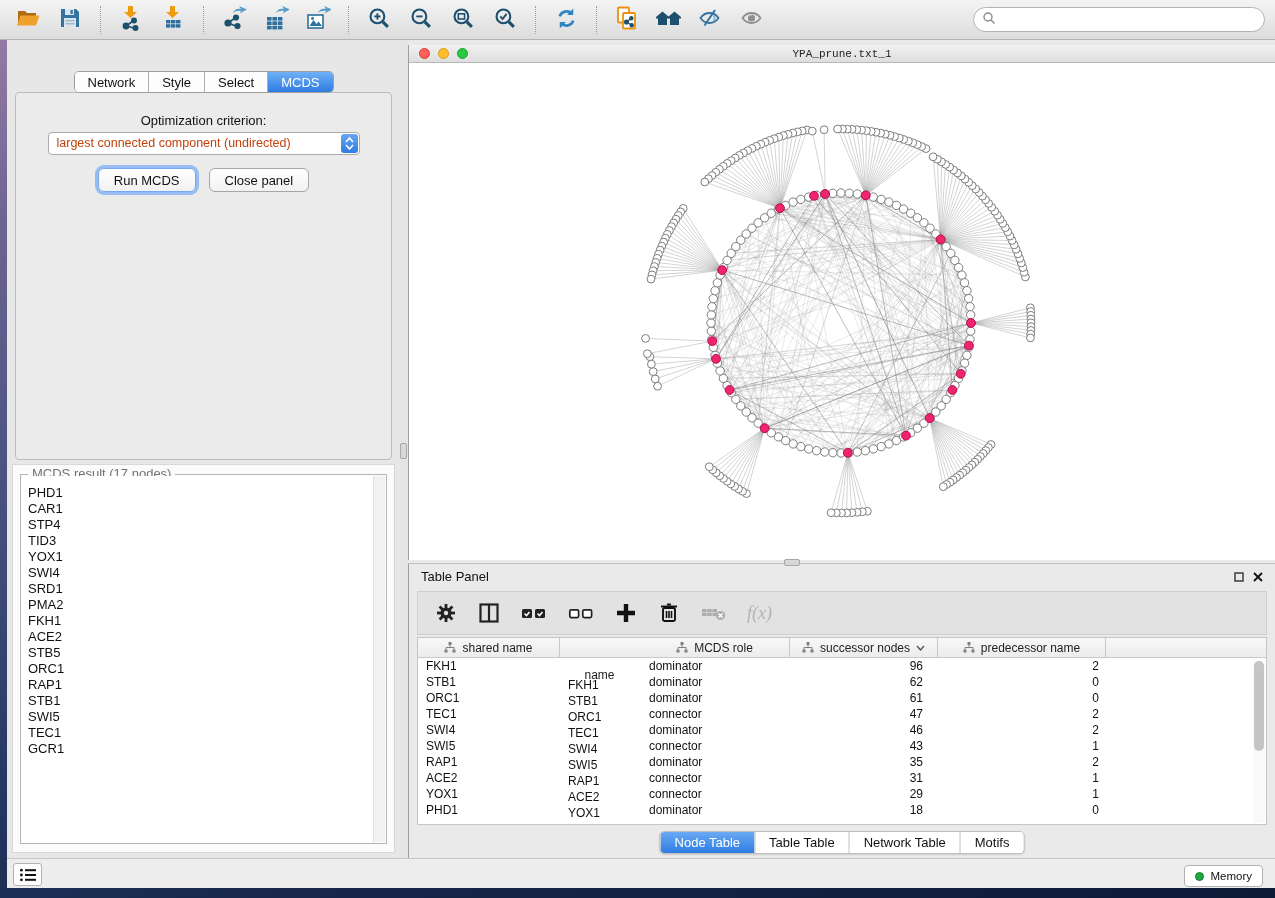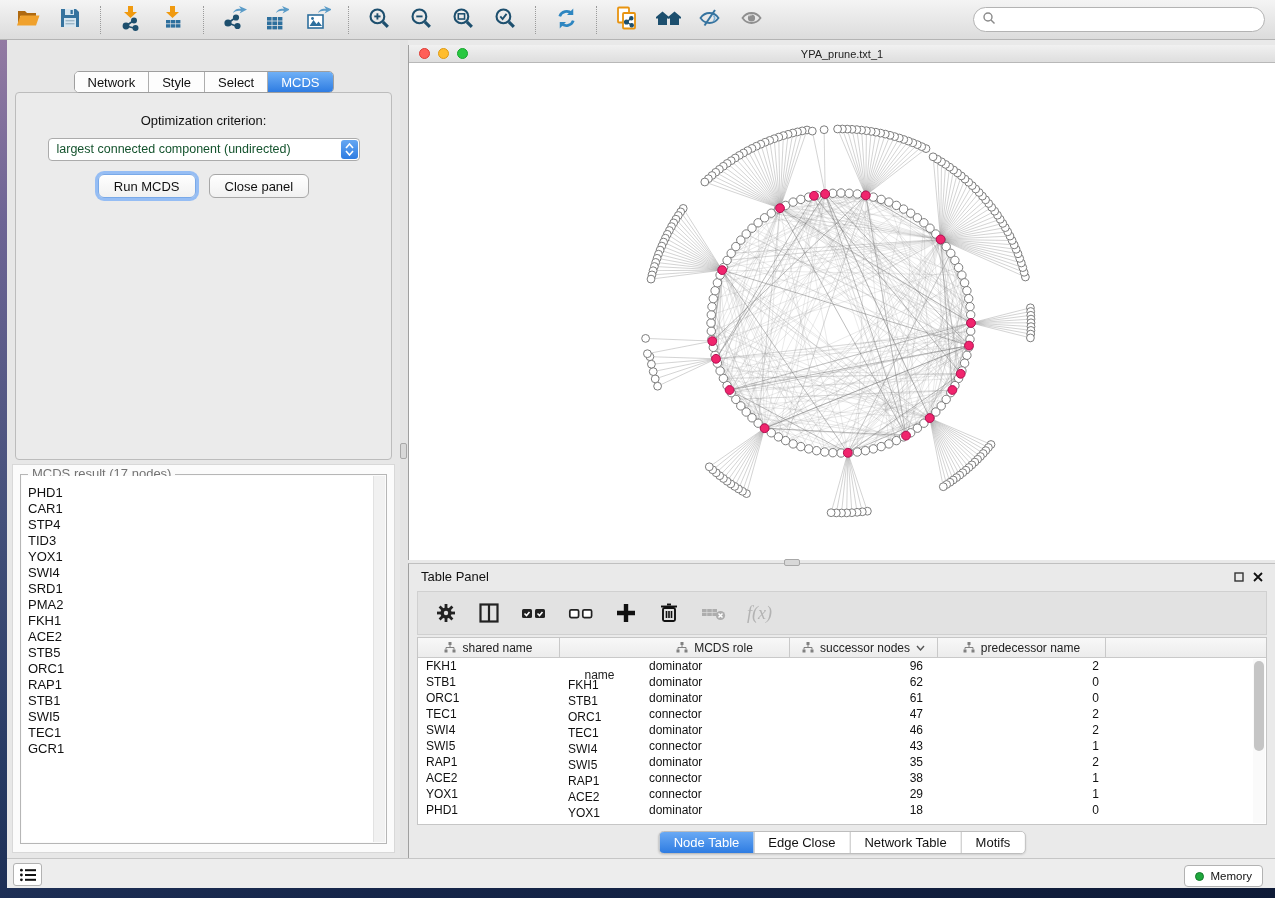--- a/index.html
+++ b/index.html
@@ -26,42 +26,42 @@
   .panel-title { font-size:13px; color:#111; }
   .win-icons { margin-left:auto; display:flex; gap:9px; align-items:center; }
   .cp-tabs { position:absolute; left:50%; transform:translateX(-50%); top:31px; display:flex; height:22px;
     border:1px solid #9e9e9e; border-radius:5px; overflow:hidden; background:#fff; z-index:3; }
   .cp-tab { font-size:13px; color:#111; padding:0 13px; display:flex; align-items:center; border-left:1px solid #aeaeae; cursor:pointer; background:#fdfdfd; }
   .cp-tab:first-child { border-left:none; }
   .cp-tab.sel { background:linear-gradient(#6fb0f6,#2e7ce2); color:#fff; }
   .cp-content { position:absolute; left:8px; right:8px; top:52px; height:368px;
     background:#ebebeb; border:1px solid #bcbcbc; border-radius:4px; }
   .opt-label { text-align:center; margin-top:20px; font-size:13px; color:#111; }
-  .selectbox { position:relative; width:312px; height:23px; margin:10px auto 0; background:#fff;
-    border:1px solid #ababab; border-radius:4px; font-size:12.5px; line-height:21px; padding-left:8px; color:#14532d; cursor:pointer; }
+  .selectbox { position:relative; width:312px; height:23px; margin:4px auto 0; background:#fff;
+    border:1px solid #ababab; border-radius:4px; font-size:12.5px; line-height:21px; padding-left:8px; color:#c2410c; cursor:pointer; }
   .stepper { position:absolute; right:1px; top:1px; bottom:1px; width:17px; border-radius:3px;
     background:linear-gradient(#66a7f2,#2e7ce2); display:flex; flex-direction:column; align-items:center; justify-content:center; gap:1px; }
   .btn-row { display:flex; justify-content:center; gap:13px; margin-top:13px; }
   .mac-btn { height:24px; padding:0 15px; font-size:13px; color:#111; background:linear-gradient(#ffffff,#f1f1f1);
     border:1px solid #a7a7a7; border-radius:6px; cursor:pointer; }
   .mac-btn.focus { box-shadow:0 0 0 3px rgba(112,170,248,.7); border-color:#79a9e8; }
   .result-panel { position:absolute; left:5px; right:5px; top:424px; bottom:5px; background:#fbfbfb; border:1px solid #d8d8d8; }
   .fieldset { position:absolute; left:7px; right:7px; top:9px; bottom:8px; border:1px solid #b6b6b6; }
   .legend { position:absolute; top:-9px; left:7px; background:#fbfbfb; padding:0 4px; font-size:13px; color:#737373; }
   .mcds-list { position:absolute; inset:1px; background:#fff; padding:9px 0 0 6px; overflow:hidden; }
   .mcds-list .item { font-size:13px; line-height:16px; color:#111; }
   .list-track { position:absolute; right:1px; top:1px; bottom:1px; width:12px; background:#f1f1f1; border-left:1px solid #e2e2e2; }
 
   
   .v-divider { position:absolute; left:400px; top:40px; width:8px; height:818px; background:#e4e4e4; }
   .v-grip { position:absolute; left:0; top:403px; width:7px; height:16px; background:#d8d8d8; border:1px solid #a8a8a8; border-radius:2px; }
   .h-grip { position:absolute; left:784px; top:559px; width:16px; height:7px; background:#d8d8d8; border:1px solid #a8a8a8; border-radius:2px; z-index:4; }
 
   
-  .network-window { position:absolute; left:408px; top:45px; right:0; height:515px; border-left:1px solid #9f9f9f; }
+  .network-window { position:absolute; left:408px; top:45px; right:0; height:515px; border-left:1px solid #9f9f9f;font-family:Liberation Mono, monospace; }
   .net-titlebar { position:absolute; left:0; right:0; top:0; height:18px;
     background:linear-gradient(#f1f1f1,#dedede); border-bottom:1px solid #b8b8b8; display:flex; align-items:center; }
   .lights { display:flex; gap:8px; margin-left:10px; }
   .light { width:11px; height:11px; border-radius:50%; }
   .net-title { position:absolute; left:0; right:0; text-align:center; font-size:11px; color:#222; }
   .net-canvas { position:absolute; left:0; right:0; top:18px; bottom:0; background:#fff; overflow:hidden; }
 
   
   .table-panel { position:absolute; left:408px; top:563px; right:0; height:295px; background:#eaeaea; border-left:1px solid #9f9f9f; border-top:1px solid #c0c0c0;padding-left:8px; }
   .tp-head { position:absolute; left:0; right:0; top:0; height:25px; display:flex; align-items:center; padding:0 12px; }
@@ -1276,21 +1276,21 @@
             <span class="td c0">RAP1</span>
             <span class="td c1">RAP1</span>
             <span class="td c2">dominator</span>
             <span class="td c3">35</span>
             <span class="td c4">2</span>
           </div>
           <div class="tr">
             <span class="td c0">ACE2</span>
             <span class="td c1">ACE2</span>
             <span class="td c2">connector</span>
-            <span class="td c3">38</span>
+            <span class="td c3">31</span>
             <span class="td c4">1</span>
           </div>
           <div class="tr">
             <span class="td c0">YOX1</span>
             <span class="td c1">YOX1</span>
             <span class="td c2">connector</span>
             <span class="td c3">29</span>
             <span class="td c4">1</span>
           </div>
           <div class="tr">
@@ -1300,21 +1300,21 @@
             <span class="td c3">18</span>
             <span class="td c4">0</span>
           </div>
         </div>
       <div class="tbl-track">
           <div class="tbl-thumb"></div>
         </div>
     </div>
     <div class="tp-tabs">
       <span class="tp-tab sel">Node Table</span>
-      <span class="tp-tab">Edge Close</span>
+      <span class="tp-tab">Table Table</span>
       <span class="tp-tab">Network Table</span>
       <span class="tp-tab">Motifs</span>
     </div>
   </div>
 
   <div class="status-bar">
     <button class="list-btn">
         <svg width="18" height="16" viewBox="0 0 18 16">
           <g fill="#111">
             <circle cx="2.4" cy="3.2" r="1.4"></circle>

